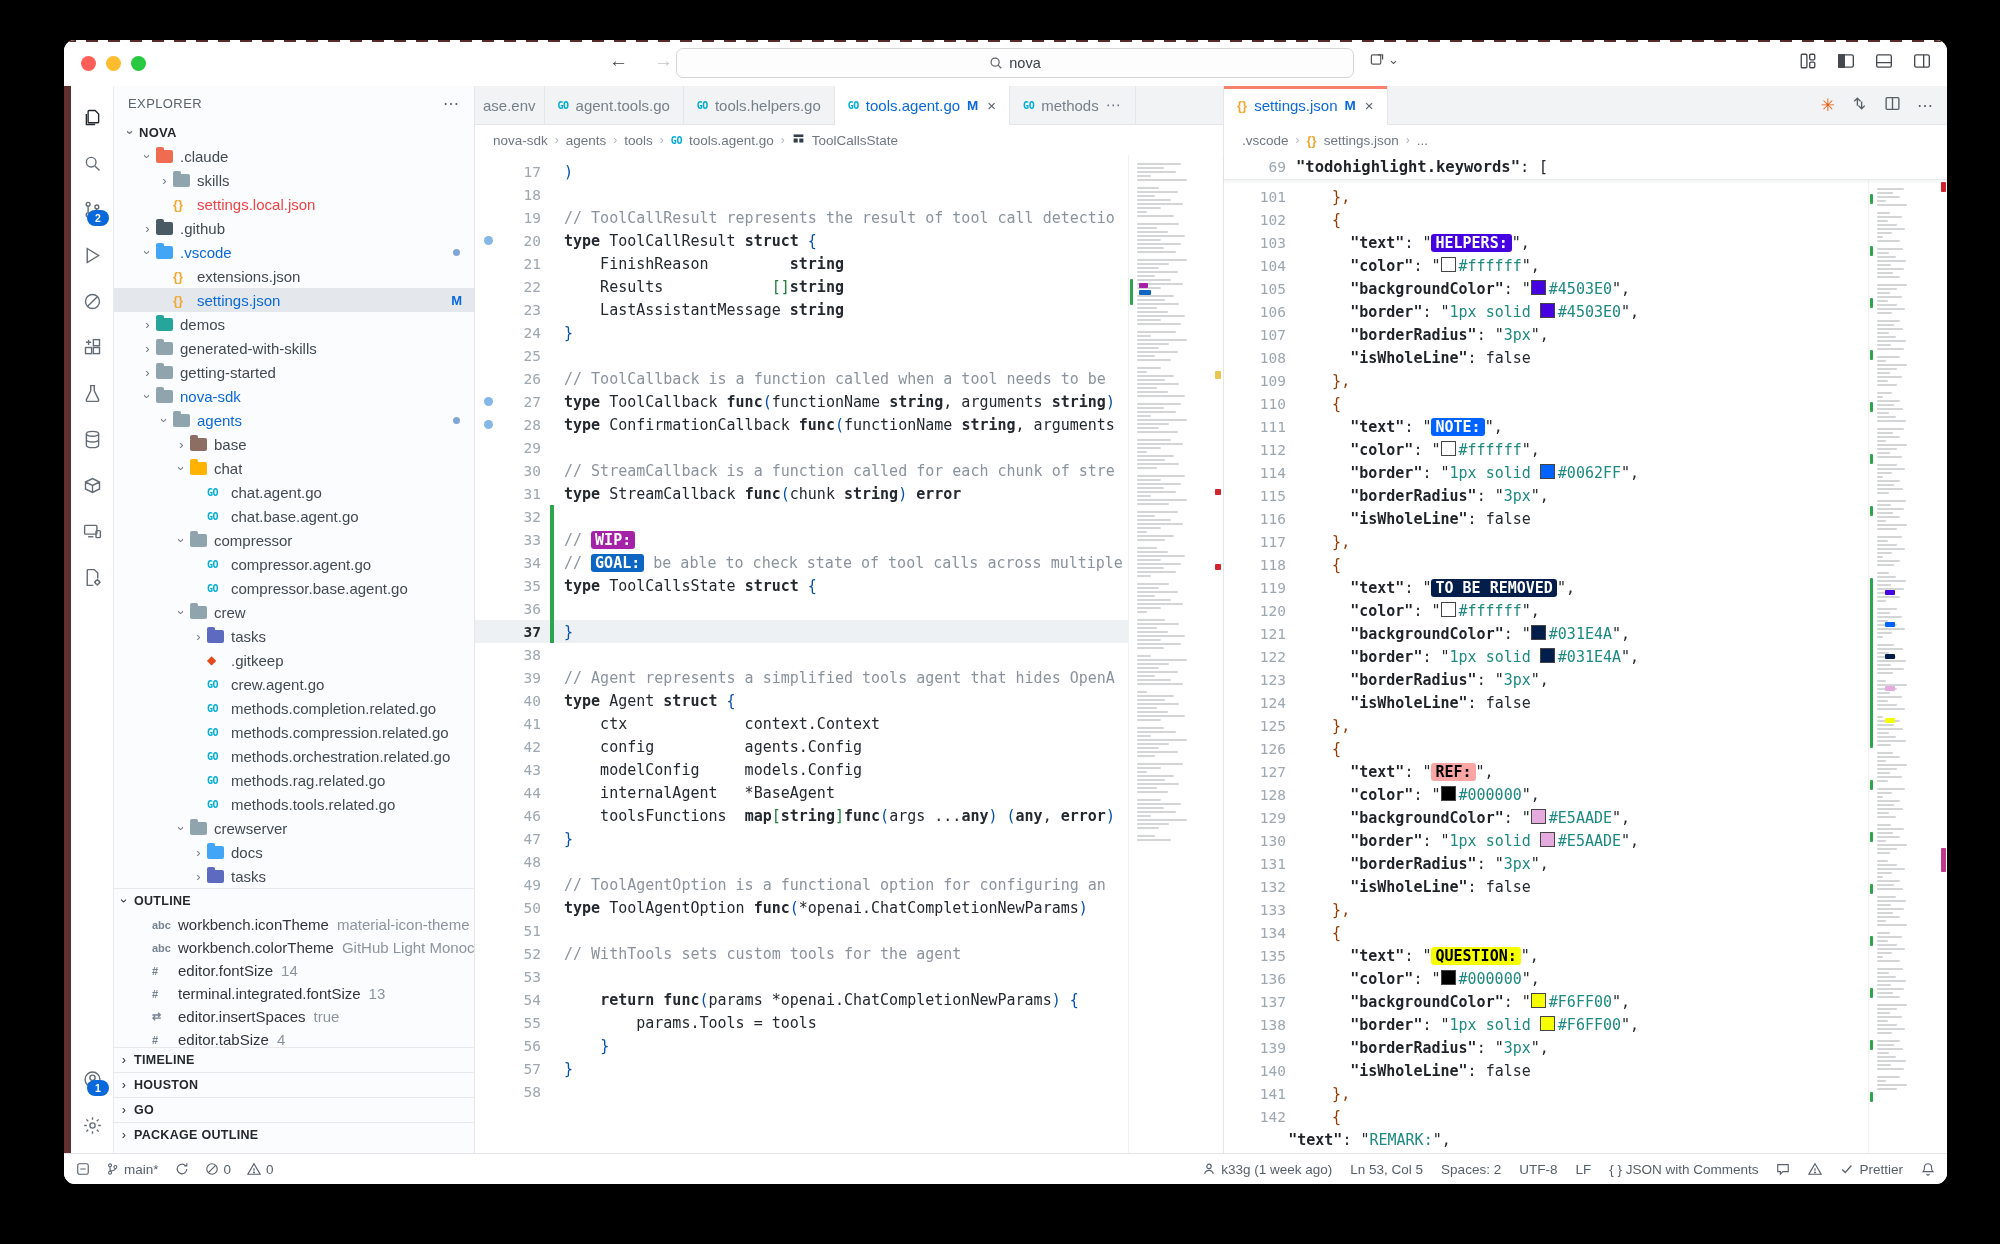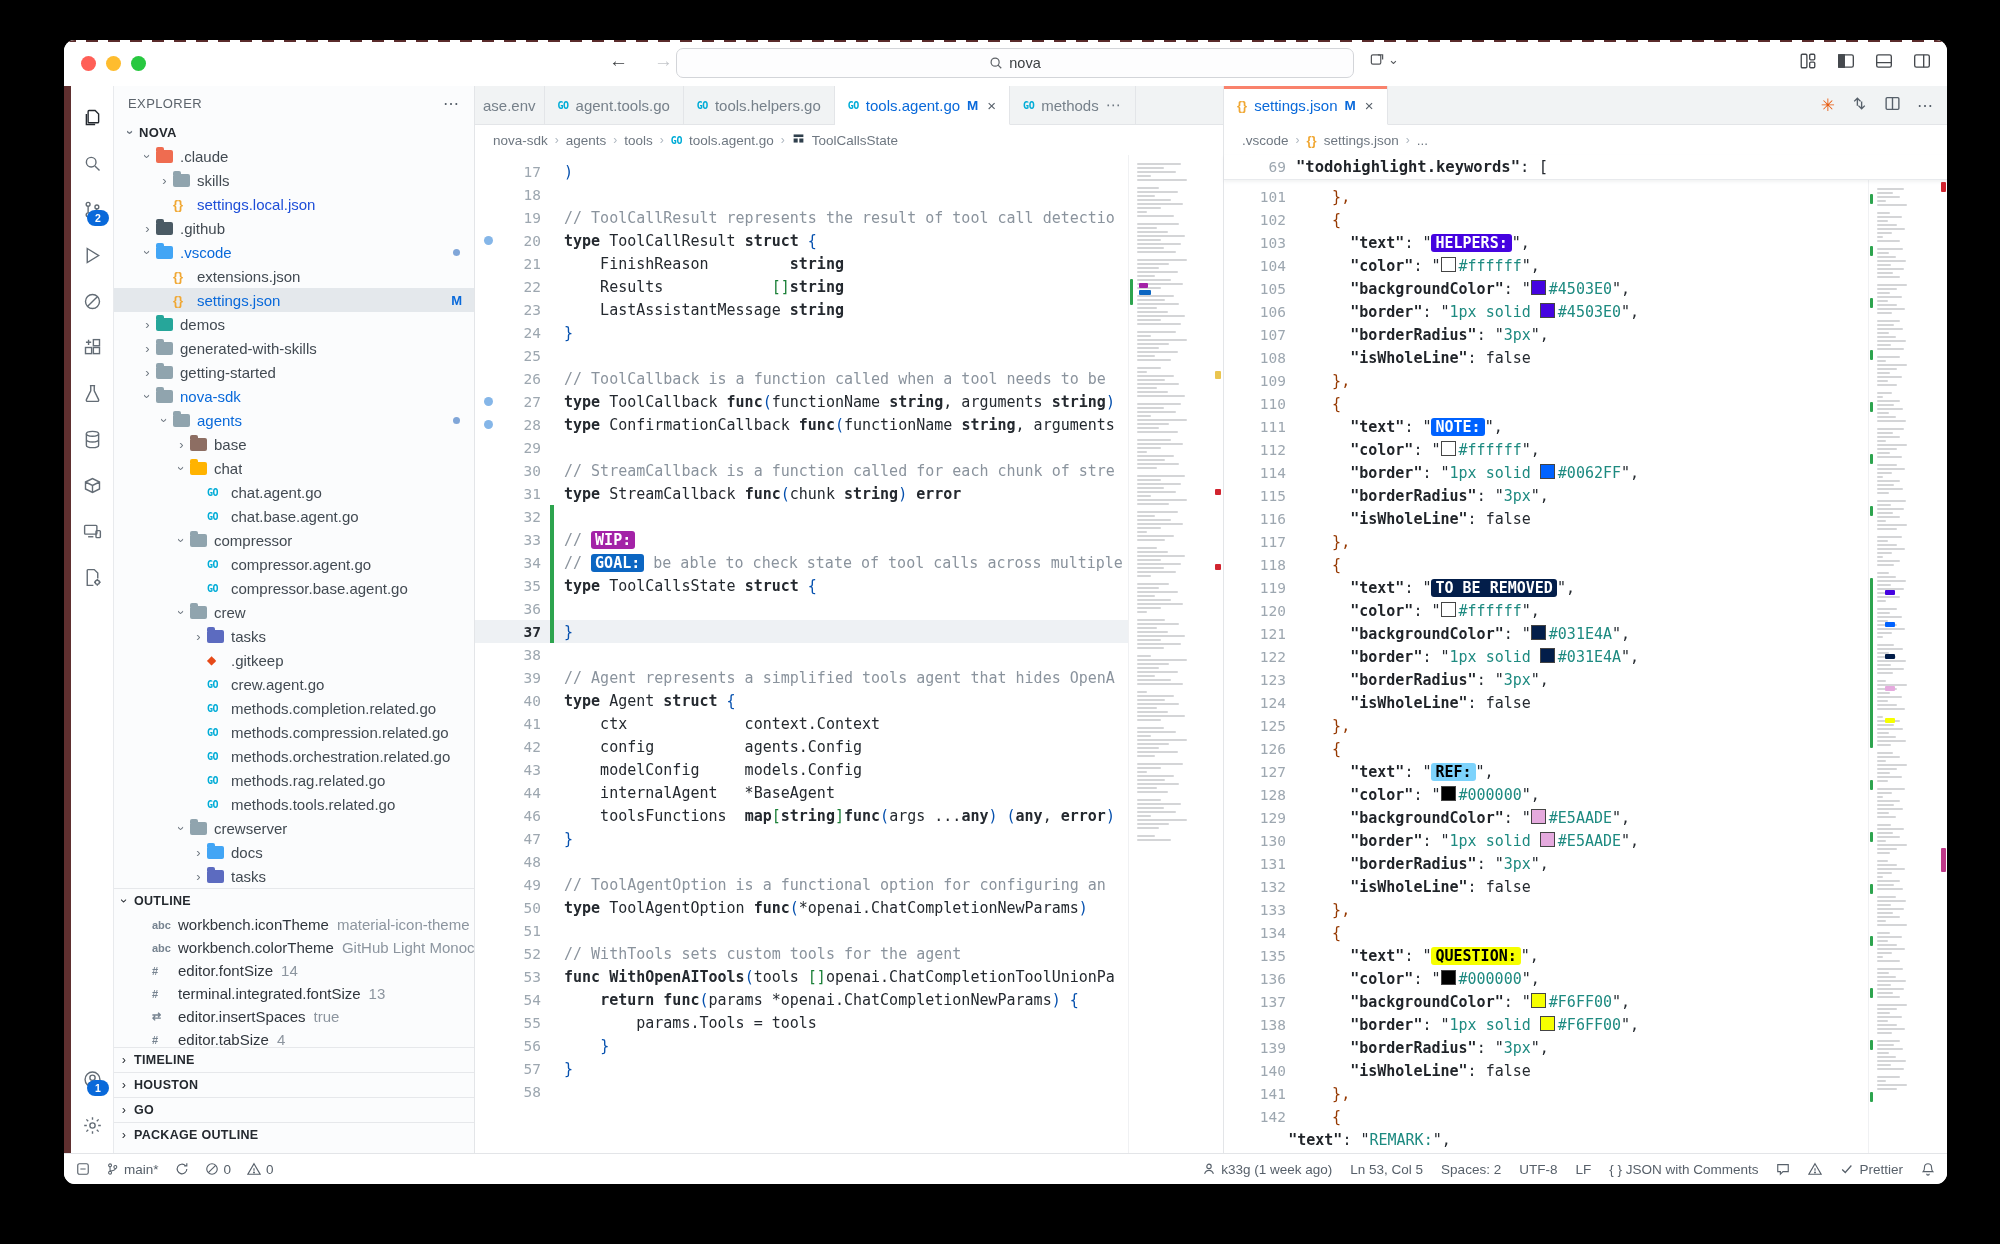--- a/index.html
+++ b/index.html
@@ -32,21 +32,21 @@
   .trow.sel{background:#e4e8ec;}
   .trow .chev{width:17px;text-align:center;color:#6e7781;font-size:13px;flex:none;display:inline-block;}
   .chev.open{transform:rotate(90deg);}
   .ficon{width:17px;height:13px;border-radius:2px;margin-right:7px;flex:none;position:relative;}
   .ficon::before{content:"";position:absolute;left:0;top:-3px;width:8px;height:4px;border-radius:2px 2px 0 0;background:inherit;}
   .gicon{width:24px;flex:none;font-family:"DejaVu Sans Mono",monospace;font-weight:bold;font-size:10px;color:#00acd7;letter-spacing:-.5px;}
   .jicon{width:24px;flex:none;font-weight:bold;font-size:13px;color:#f0a732;}
   .dicon{width:24px;flex:none;font-size:12px;color:#e64a19;}
   .tlabel{white-space:nowrap;overflow:hidden;}
   .tlabel.blue{color:#0969da;}
-  .tlabel.dim{color:#1d4ed8;}
+  .tlabel.dim{color:#ef4444;}
   .trow .rbadge{margin-left:auto;margin-right:12px;color:#0969da;font-size:13px;font-weight:bold;flex:none;}
   .trow .rdot{margin-left:auto;margin-right:14px;width:7px;height:7px;border-radius:50%;background:#80a6d8;flex:none;}
   .root-row{font-weight:bold;color:#24292f;font-size:13px;letter-spacing:.3px;}
   .sb-section{border-top:1px solid #e6e8eb;flex:none;}
   .sec-head{height:24px;display:flex;align-items:center;font-weight:bold;font-size:12.5px;color:#24292f;letter-spacing:.3px;cursor:pointer;}
   .sec-head .chev{width:20px;text-align:center;font-weight:normal;}
   .outline-rows{overflow:hidden;}
   .orow{height:23px;display:flex;align-items:center;padding-left:38px;white-space:nowrap;}
   .orow .oic{width:26px;color:#768390;font-size:11px;font-weight:bold;flex:none;}
   .orow .olabel{color:#30363d;margin-right:8px;}
@@ -560,21 +560,21 @@
               <div class="cline"><span class="glyph"></span><span class="lnum">42</span><span class="gbar"></span><span class="ctext"><span class="p">    config          agents.Config</span></span></div>
               <div class="cline"><span class="glyph"></span><span class="lnum">43</span><span class="gbar"></span><span class="ctext"><span class="p">    modelConfig     models.Config</span></span></div>
               <div class="cline"><span class="glyph"></span><span class="lnum">44</span><span class="gbar"></span><span class="ctext"><span class="p">    internalAgent   *BaseAgent</span></span></div>
               <div class="cline"><span class="glyph"></span><span class="lnum">46</span><span class="gbar"></span><span class="ctext"><span class="p">    toolsFunctions  </span><span class="k">map</span><span class="g">[</span><span class="k">string</span><span class="g">]</span><span class="k">func</span><span class="b">(</span><span class="p">args ...</span><span class="k">any</span><span class="b">)</span><span class="p"> </span><span class="b">(</span><span class="k">any</span><span class="p">, </span><span class="k">error</span><span class="b">)</span></span></div>
               <div class="cline"><span class="glyph"></span><span class="lnum">47</span><span class="gbar"></span><span class="ctext"><span class="b">}</span></span></div>
               <div class="cline"><span class="glyph"></span><span class="lnum">48</span><span class="gbar"></span><span class="ctext"></span></div>
               <div class="cline"><span class="glyph"></span><span class="lnum">49</span><span class="gbar"></span><span class="ctext"><span class="c">// ToolAgentOption is a functional option for configuring an</span></span></div>
               <div class="cline"><span class="glyph"></span><span class="lnum">50</span><span class="gbar"></span><span class="ctext"><span class="k">type</span><span class="p"> ToolAgentOption </span><span class="k">func</span><span class="b">(</span><span class="p">*openai.ChatCompletionNewParams</span><span class="b">)</span></span></div>
               <div class="cline"><span class="glyph"></span><span class="lnum">51</span><span class="gbar"></span><span class="ctext"></span></div>
               <div class="cline"><span class="glyph"></span><span class="lnum">52</span><span class="gbar"></span><span class="ctext"><span class="c">// WithTools sets custom tools for the agent</span></span></div>
-              <div class="cline"><span class="glyph"></span><span class="lnum">53</span><span class="gbar"></span><span class="ctext"><span class="k">func</span><span class="p"> </span><span class="k">WithOpenAITools</span><span class="b">(</span><span class="p">tools </span><span class="g">[]</span><span class="p">openai.ChatCompletionToolUnionPa</span></span></div>
+              <div class="cline"><span class="glyph"></span><span class="lnum">53</span><span class="gbar"></span></div>
               <div class="cline"><span class="glyph"></span><span class="lnum">54</span><span class="gbar"></span><span class="ctext"><span class="p">    </span><span class="k">return</span><span class="p"> </span><span class="k">func</span><span class="b">(</span><span class="p">params *openai.ChatCompletionNewParams</span><span class="b">)</span><span class="p"> </span><span class="b">{</span></span></div>
               <div class="cline"><span class="glyph"></span><span class="lnum">55</span><span class="gbar"></span><span class="ctext"><span class="p">        params.Tools = tools</span></span></div>
               <div class="cline"><span class="glyph"></span><span class="lnum">56</span><span class="gbar"></span><span class="ctext"><span class="p">    </span><span class="b">}</span></span></div>
               <div class="cline"><span class="glyph"></span><span class="lnum">57</span><span class="gbar"></span><span class="ctext"><span class="b">}</span></span></div>
               <div class="cline"><span class="glyph"></span><span class="lnum">58</span><span class="gbar"></span><span class="ctext"></span></div>
             </div>
           <div class="minimap" id="mm-left">
               <div class="mmbar" style="width: 47%;"></div>
               <div class="mmbar" style="width: 29%;"></div>
               <div class="mmbar" style="width: 41%;"></div>
@@ -807,21 +807,21 @@
               <div class="cline"><span class="lnum" style="width: 62px;">117</span><span class="ctext"><span class="jb">    },</span></span></div>
               <div class="cline"><span class="lnum" style="width: 62px;">118</span><span class="ctext"><span class="jb">    {</span></span></div>
               <div class="cline"><span class="lnum" style="width: 62px;">119</span><span class="ctext"><span class="jk">      "text"</span><span class="jp">: "</span><span class="hl" style="background: rgb(3, 30, 74); color: rgb(255, 255, 255);">TO BE REMOVED</span><span class="jp">",</span></span></div>
               <div class="cline"><span class="lnum" style="width: 62px;">120</span><span class="ctext"><span class="jk">      "color"</span><span class="jp">: "</span><span class="sw" style="background: rgb(255, 255, 255);"></span><span class="jv">#ffffff</span><span class="jp">",</span></span></div>
               <div class="cline"><span class="lnum" style="width: 62px;">121</span><span class="ctext"><span class="jk">      "backgroundColor"</span><span class="jp">: "</span><span class="sw" style="background: rgb(3, 30, 74);"></span><span class="jv">#031E4A</span><span class="jp">",</span></span></div>
               <div class="cline"><span class="lnum" style="width: 62px;">122</span><span class="ctext"><span class="jk">      "border"</span><span class="jp">: "</span><span class="jv">1px solid </span><span class="sw" style="background: rgb(3, 30, 74);"></span><span class="jv">#031E4A</span><span class="jp">",</span></span></div>
               <div class="cline"><span class="lnum" style="width: 62px;">123</span><span class="ctext"><span class="jk">      "borderRadius"</span><span class="jp">: "</span><span class="jv">3px</span><span class="jp">",</span></span></div>
               <div class="cline"><span class="lnum" style="width: 62px;">124</span><span class="ctext"><span class="jk">      "isWholeLine"</span><span class="jp">: </span><span class="jf">false</span></span></div>
               <div class="cline"><span class="lnum" style="width: 62px;">125</span><span class="ctext"><span class="jb">    },</span></span></div>
               <div class="cline"><span class="lnum" style="width: 62px;">126</span><span class="ctext"><span class="jb">    {</span></span></div>
-              <div class="cline"><span class="lnum" style="width: 62px;">127</span><span class="ctext"><span class="jk">      "text"</span><span class="jp">: "</span><span class="hl" style="background: #7dd3fc; color: rgb(0, 0, 0);">REF:</span><span class="jp">",</span></span></div>
+              <div class="cline"><span class="lnum" style="width: 62px;">127</span><span class="ctext"><span class="jk">      "text"</span><span class="jp">: "</span><span class="hl" style="background: #fca5a5; color: rgb(0, 0, 0);">REF:</span><span class="jp">",</span></span></div>
               <div class="cline"><span class="lnum" style="width: 62px;">128</span><span class="ctext"><span class="jk">      "color"</span><span class="jp">: "</span><span class="sw" style="background: rgb(0, 0, 0);"></span><span class="jv">#000000</span><span class="jp">",</span></span></div>
               <div class="cline"><span class="lnum" style="width: 62px;">129</span><span class="ctext"><span class="jk">      "backgroundColor"</span><span class="jp">: "</span><span class="sw" style="background: rgb(229, 170, 222);"></span><span class="jv">#E5AADE</span><span class="jp">",</span></span></div>
               <div class="cline"><span class="lnum" style="width: 62px;">130</span><span class="ctext"><span class="jk">      "border"</span><span class="jp">: "</span><span class="jv">1px solid </span><span class="sw" style="background: rgb(229, 170, 222);"></span><span class="jv">#E5AADE</span><span class="jp">",</span></span></div>
               <div class="cline"><span class="lnum" style="width: 62px;">131</span><span class="ctext"><span class="jk">      "borderRadius"</span><span class="jp">: "</span><span class="jv">3px</span><span class="jp">",</span></span></div>
               <div class="cline"><span class="lnum" style="width: 62px;">132</span><span class="ctext"><span class="jk">      "isWholeLine"</span><span class="jp">: </span><span class="jf">false</span></span></div>
               <div class="cline"><span class="lnum" style="width: 62px;">133</span><span class="ctext"><span class="jb">    },</span></span></div>
               <div class="cline"><span class="lnum" style="width: 62px;">134</span><span class="ctext"><span class="jb">    {</span></span></div>
               <div class="cline"><span class="lnum" style="width: 62px;">135</span><span class="ctext"><span class="jk">      "text"</span><span class="jp">: "</span><span class="hl" style="background: rgb(246, 255, 0); color: rgb(0, 0, 0);">QUESTION:</span><span class="jp">",</span></span></div>
               <div class="cline"><span class="lnum" style="width: 62px;">136</span><span class="ctext"><span class="jk">      "color"</span><span class="jp">: "</span><span class="sw" style="background: rgb(0, 0, 0);"></span><span class="jv">#000000</span><span class="jp">",</span></span></div>
               <div class="cline"><span class="lnum" style="width: 62px;">137</span><span class="ctext"><span class="jk">      "backgroundColor"</span><span class="jp">: "</span><span class="sw" style="background: rgb(246, 255, 0);"></span><span class="jv">#F6FF00</span><span class="jp">",</span></span></div>

